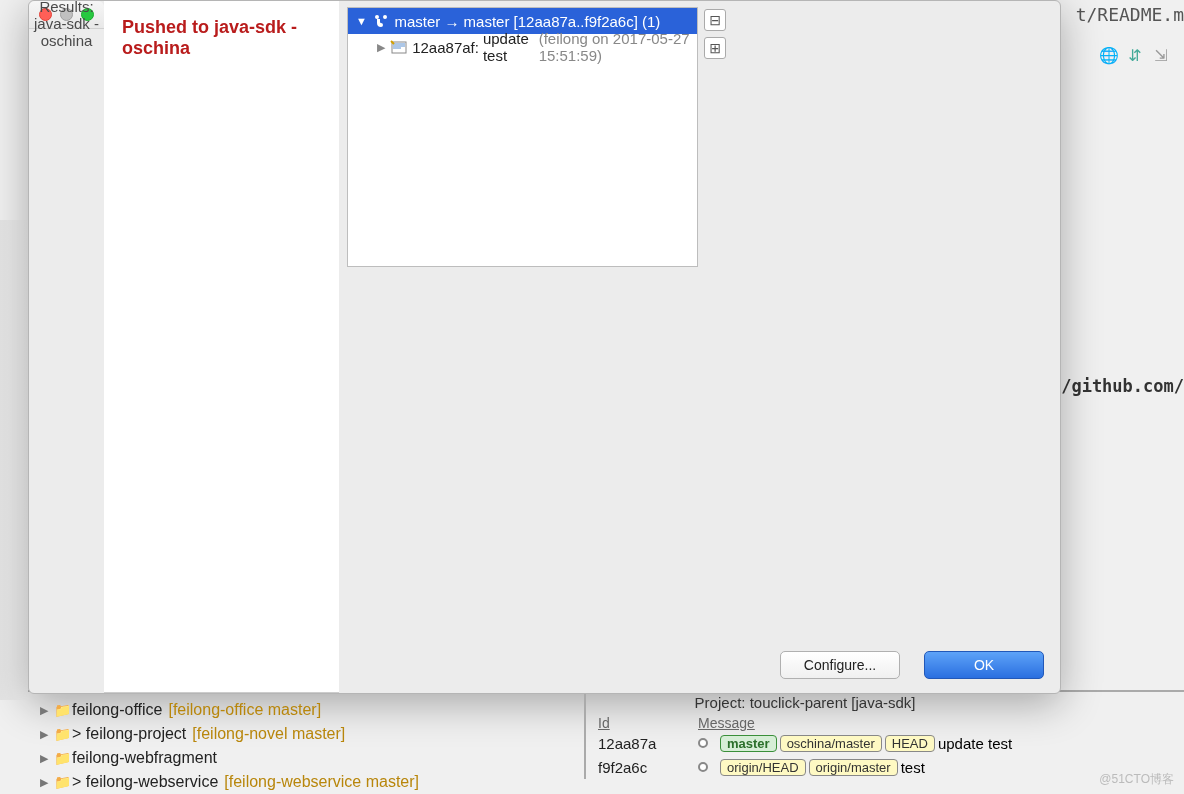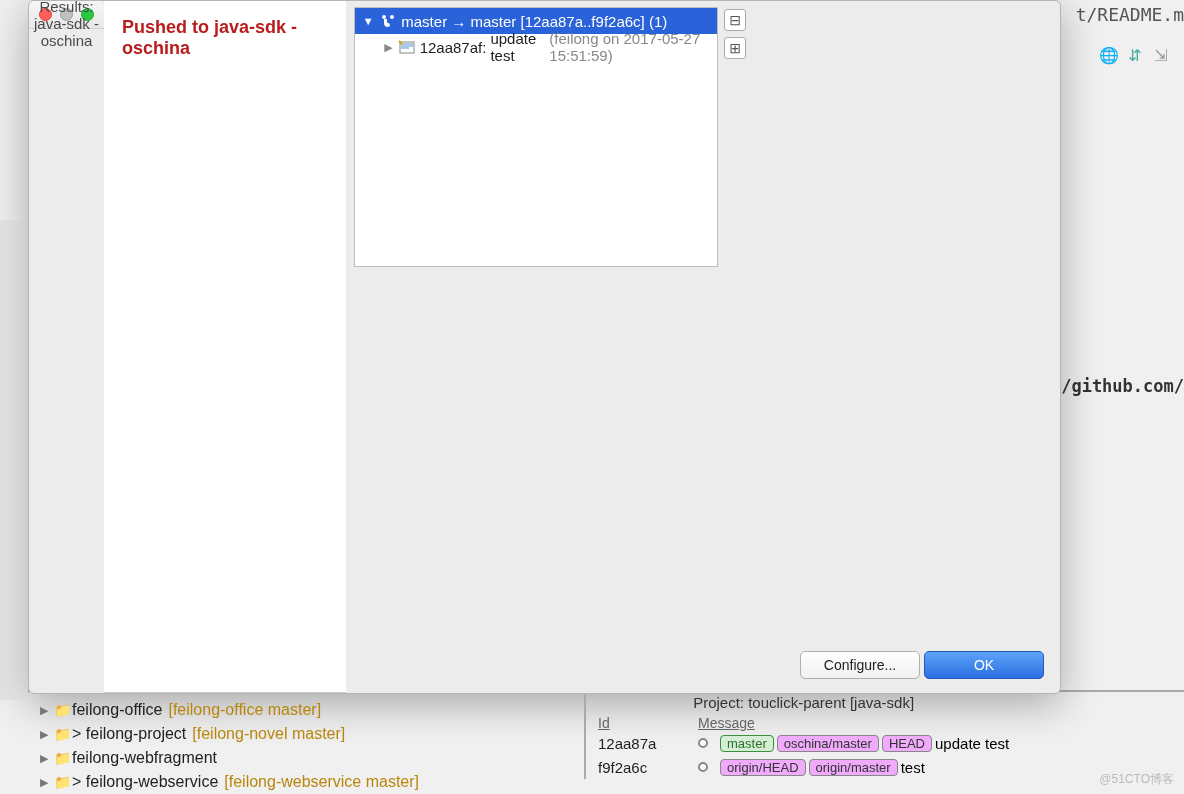--- a/index.html
+++ b/index.html
@@ -173,21 +173,21 @@
       padding: 10px 12px;
       height: 135px;
       font-family: "Courier New", monospace;
       font-size: 17px;
       color: #222;
     }
     .details-box a { color: #1e5fd4; }
     .button-row {
       display: flex;
       justify-content: space-between;
-      gap: 4px;
+      gap: 24px;
       padding: 10px 16px 14px 16px;
       margin-top: auto;
     }
     .btn {
       min-width: 120px;
       height: 28px;
       border-radius: 5px;
       font-size: 14px;
       cursor: pointer;
       border: 1px solid #b0b0b0;
@@ -235,23 +235,23 @@
       background: #fff;
     }
     .ref-tag {
       display: inline-block;
       border: 1.5px solid #888;
       border-radius: 4px;
       padding: 0 6px;
       margin-right: 3px;
       font-size: 13px;
       color: #333;
-      background: #f0abfc;
-    }
-    .ref-master { border-color: #3a8f3a; background: #d6eed6; color: #2a6f2a; font-weight: normal; }
+      background: #fef9c3;
+    }
+    .ref-master { border-color: #3a8f3a; background: #d6eed6; color: #2a6f2a; font-weight: bold; }
     .watermark {
       position: absolute;
       right: 10px; bottom: 6px;
       color: #bbb;
       font-size: 12px;
     }
     .dock-edge {
       position: absolute;
       left: 0; top: 220px;
       width: 28px; height: 480px;

